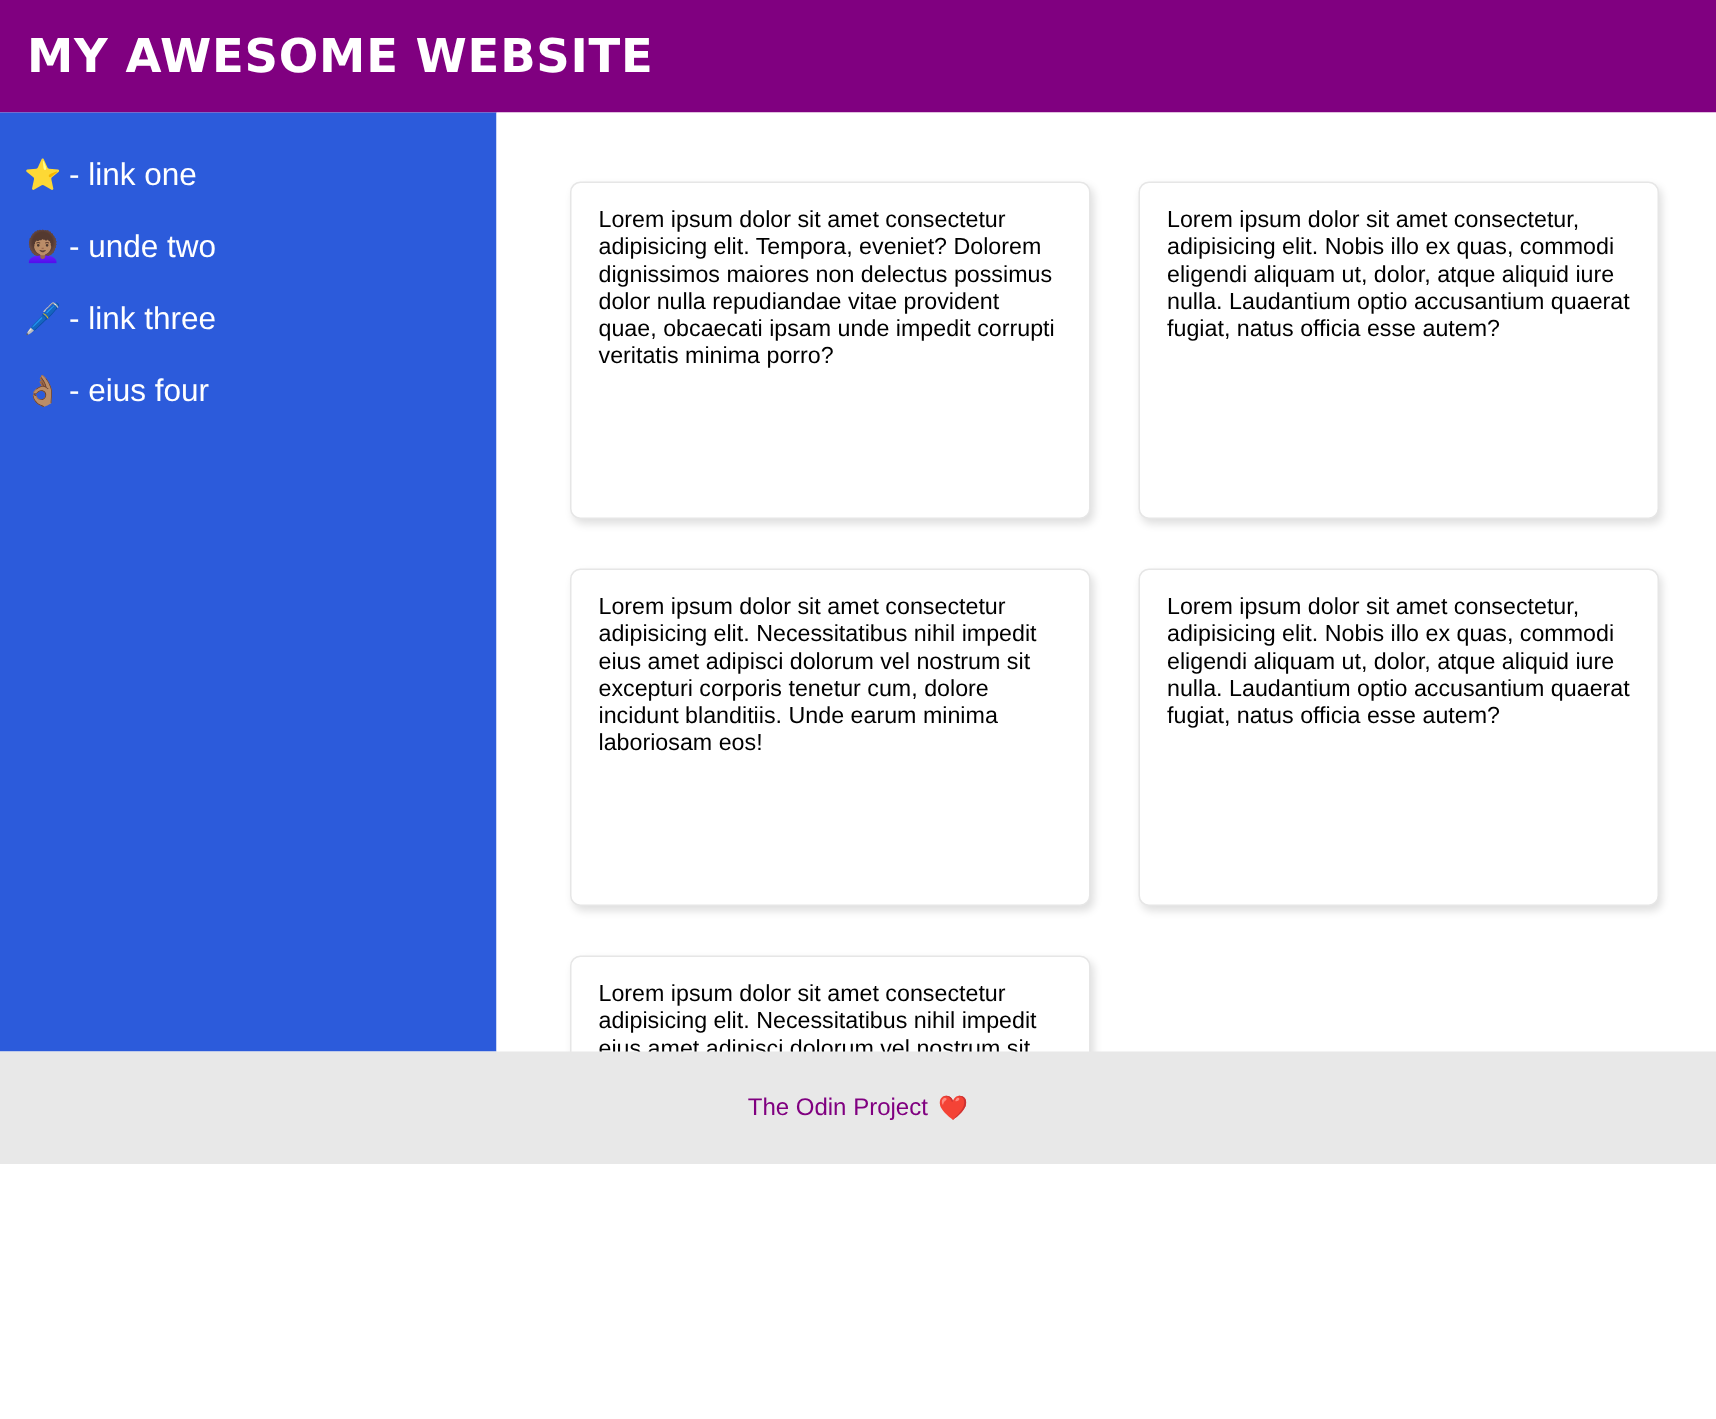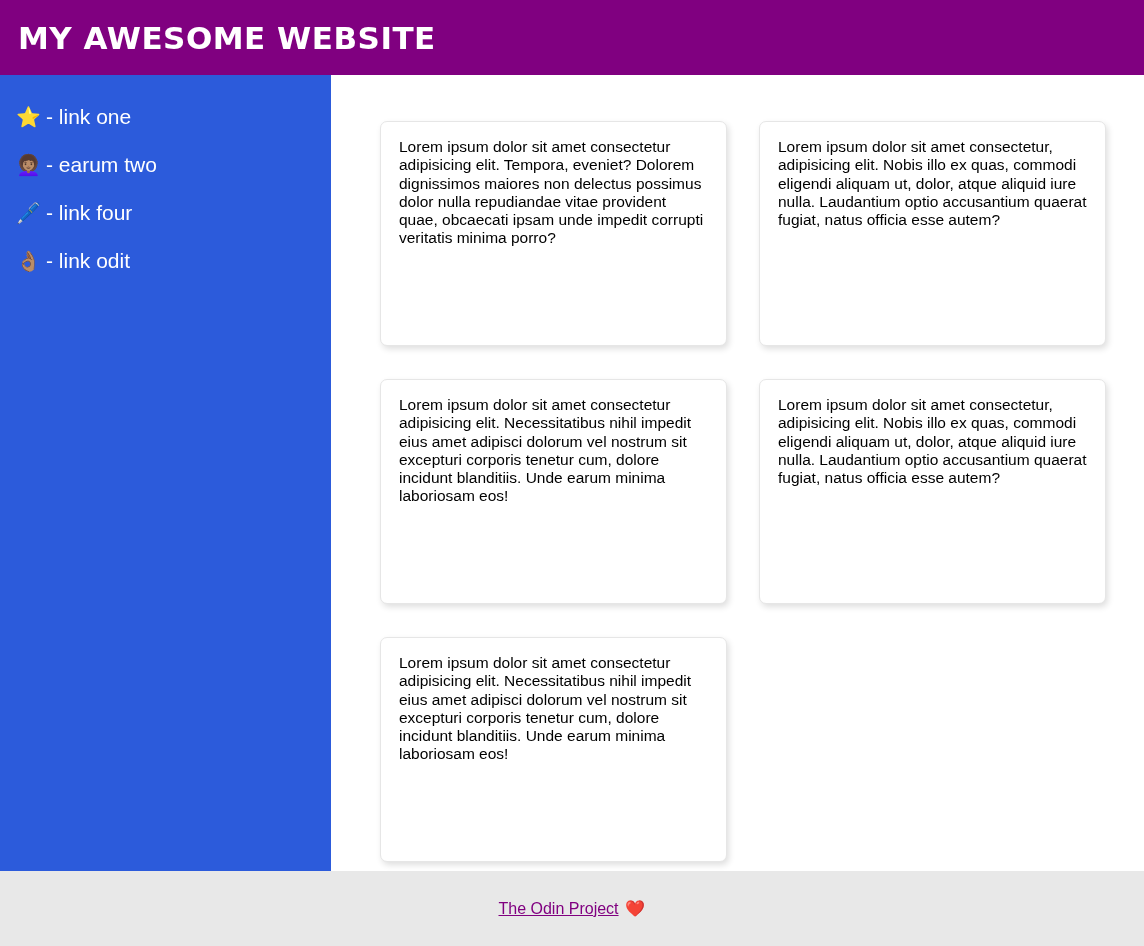--- a/index.html
+++ b/index.html
@@ -4,21 +4,21 @@
 <style>
   * { box-sizing: border-box; }
   html, body {
     margin: 0;
     padding: 0;
     background: #ffffff;
     font-family: "Liberation Sans", sans-serif;
   }
   #page {
     width: 1144px;
-    height: 946px;
+    height: 776px;
     position: relative;
     background: #ffffff;
     display: flex;
     flex-direction: column;
     overflow: hidden;
   }
 
   
   #header {
     background: #800080;
@@ -101,50 +101,50 @@
   
   #footer {
     flex: 0 0 75px;
     background: #e8e8e8;
     display: flex;
     align-items: center;
     justify-content: center;
     font-size: 16px;
     color: #800080;
   }
-  #footer .footer-text { margin-right: 7px; text-decoration: underline; }
+  #footer .footer-text { margin-right: 7px; }
   #footer .footer-heart { font-size: 16px; color: #d32f2f; }
 </style>
 </head>
 <body>
 
 <div id="page">
 
   <header id="header">
     <h1>MY AWESOME WEBSITE</h1>
   </header>
 
   <div id="body">
 
     <nav id="sidebar">
       <div class="nav-item">
         <span class="nav-icon">⭐</span>
         <span class="nav-label">- link one</span>
       </div>
       <div class="nav-item">
         <span class="nav-icon">👩🏽‍🦱</span>
-        <span class="nav-label">- earum two</span>
+        <span class="nav-label">- unde two</span>
       </div>
       <div class="nav-item">
         <span class="nav-icon">🖊️</span>
-        <span class="nav-label">- link four</span>
+        <span class="nav-label">- link three</span>
       </div>
       <div class="nav-item">
         <span class="nav-icon">👌🏽</span>
-        <span class="nav-label">- link odit</span>
+        <span class="nav-label">- eius four</span>
       </div>
     </nav>
 
     <main id="main">
       <div id="card-grid">
         <div class="card">Lorem ipsum dolor sit amet consectetur adipisicing elit. Tempora, eveniet? Dolorem dignissimos maiores non delectus possimus dolor nulla repudiandae vitae provident quae, obcaecati ipsam unde impedit corrupti veritatis minima porro?</div>
         <div class="card">Lorem ipsum dolor sit amet consectetur, adipisicing elit. Nobis illo ex quas, commodi eligendi aliquam ut, dolor, atque aliquid iure nulla. Laudantium optio accusantium quaerat fugiat, natus officia esse autem?</div>
         <div class="card">Lorem ipsum dolor sit amet consectetur adipisicing elit. Necessitatibus nihil impedit eius amet adipisci dolorum vel nostrum sit excepturi corporis tenetur cum, dolore incidunt blanditiis. Unde earum minima laboriosam eos!</div>
         <div class="card">Lorem ipsum dolor sit amet consectetur, adipisicing elit. Nobis illo ex quas, commodi eligendi aliquam ut, dolor, atque aliquid iure nulla. Laudantium optio accusantium quaerat fugiat, natus officia esse autem?</div>
         <div class="card">Lorem ipsum dolor sit amet consectetur adipisicing elit. Necessitatibus nihil impedit eius amet adipisci dolorum vel nostrum sit excepturi corporis tenetur cum, dolore incidunt blanditiis. Unde earum minima laboriosam eos!</div>

